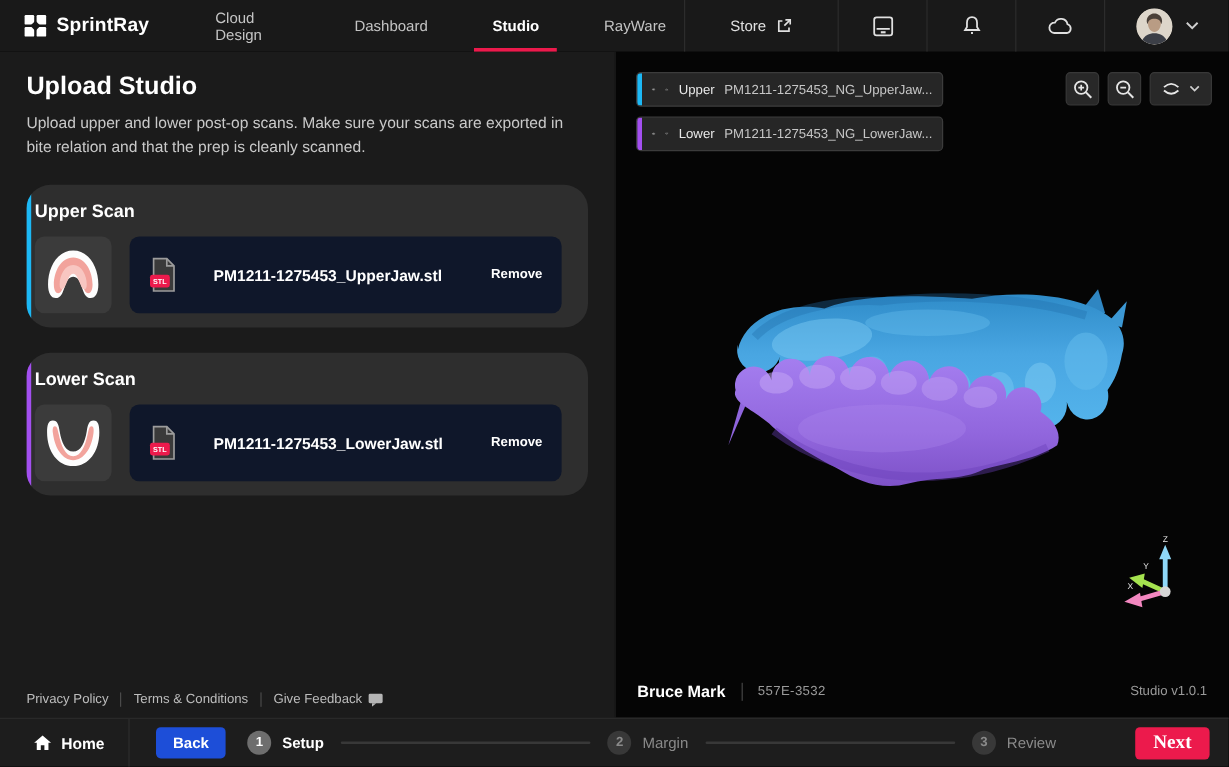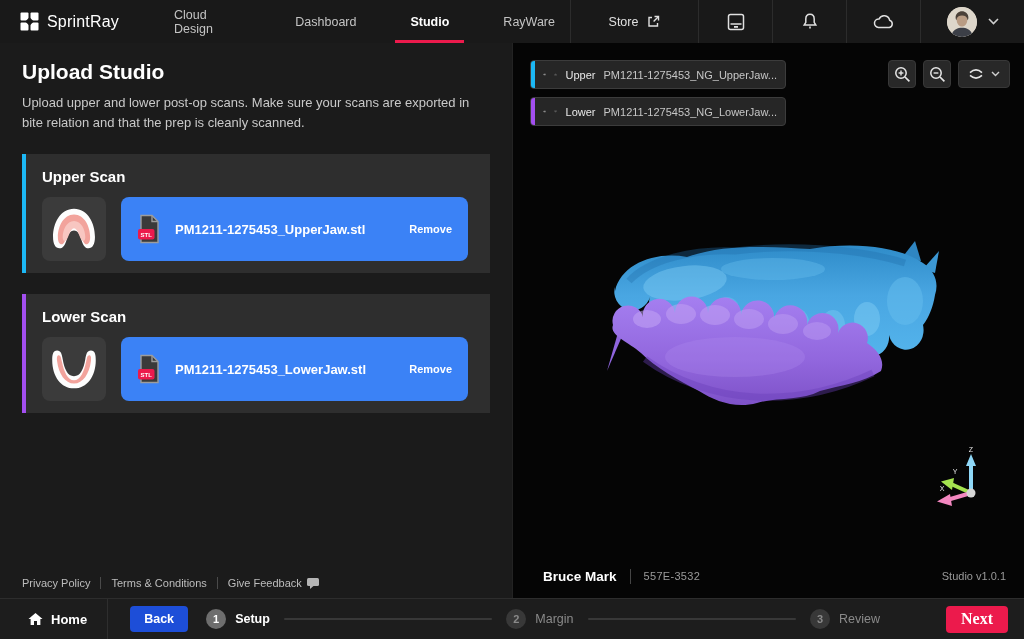--- a/index.html
+++ b/index.html
@@ -8,49 +8,49 @@
     position:relative; background:#000; overflow:hidden;
     font-family:"Liberation Sans", sans-serif; color:#fff;
     -webkit-font-smoothing:antialiased;
   }
   svg { display:block; }
 
   
   .topbar { position:absolute; top:0; left:0; width:1024px; height:43px;
     background:#191919; display:flex; align-items:stretch; z-index:5; }
   .brand { display:flex; align-items:center; gap:8px; padding-left:20px;
-    font-size:16px; font-weight:normal; letter-spacing:.2px; }
+    font-size:16px; font-weight:bold; letter-spacing:.2px; }
   .nav { display:flex; margin-left:40px;gap:24px; }
   .nav-item { display:flex; align-items:center; padding:3px 15px 0 15px;
     font-size:12.5px; color:#c4c4c4; border-bottom:3px solid transparent; cursor:pointer; }
   .nav-item.active { color:#fff; font-weight:bold; border-bottom-color:#ec1a4c; }
   .tb-right { margin-left:auto; display:flex; align-items:stretch; }
   .tb-sec { display:flex; align-items:center; justify-content:center;
     width:74px; border-left:1px solid #2c2c2c; cursor:pointer; }
   .tb-store { width:128px; gap:9px; font-size:12.5px; color:#e0e0e0; }
   .tb-avatar-sec { width:104px; gap:11px; }
   .avatar { width:30px; height:30px; border-radius:50%; overflow:hidden; background:#ddd6ca; }
 
   
   .left-panel { position:absolute; top:43px; left:0; width:512px; height:555px;
     background:#1b1b1b; padding:17px 22px; }
   .lp-title { font-size:21px; font-weight:bold; }
   .lp-desc { margin-top:9px; width:470px; font-size:13px; line-height:1.55; color:#c9c9c9; }
   .cards { margin-top:21px; }
-  .card { position:relative; background:#2e2e2e; border-radius:0;
-    padding:14px 22px 12px 20px; overflow:hidden; margin-bottom:21px; }
+  .card { position:relative; background:#2e2e2e; border-radius:20px;
+    padding:14px 22px 12px 7px; overflow:hidden; margin-bottom:21px; }
   .card-accent { position:absolute; left:0; top:0; bottom:0; width:4px; }
   .accent-upper { background:#1cb8f5; }
   .accent-lower { background:#a34ff0; }
   .card-title { font-size:15px; font-weight:bold; margin-bottom:12px; }
   .card-row { display:flex; gap:15px; }
   .thumb { width:64px; height:64px; background:#3b3b3b; border-radius:8px;
     display:flex; align-items:center; justify-content:center; }
-  .file-box { flex:1; background:#3b82f6; border-radius:8px; height:64px;
-    display:flex; align-items:center; padding:0 16px; gap:14px; }
+  .file-box { flex:1; background:#0f172a; border-radius:8px; height:64px;
+    display:flex; align-items:center; padding:0 16px; gap:30px; }
   .file-name { font-size:13px; font-weight:bold; flex:1; color:#fff; }
   .remove-btn { font-size:11px; font-weight:bold; color:#fff; background:none;
     border:none; cursor:pointer; font-family:inherit; }
   .panel-footer { position:absolute; bottom:9px; left:22px; display:flex;
     align-items:center; gap:10px; font-size:11px; color:#bdbdbd; }
   .panel-footer a { color:#bdbdbd; text-decoration:none; cursor:pointer;
     display:flex; align-items:center; gap:5px; }
   .pf-sep { width:1px; height:12px; background:#4a4a4a; }
 
   
@@ -64,21 +64,21 @@
   .chip-body { display:flex; align-items:center; gap:8px; padding:0 8px; min-width:0; }
   .chip-label { font-size:11px; font-weight:normal; color:#e8e8e8; }
   .chip-file { font-size:11px; color:#c6c6c6; white-space:nowrap; }
   .vp-controls { position:absolute; top:17px; right:14px; display:flex; gap:7px; }
   .ctrl-btn { height:28px; min-width:28px; background:#282828; border:1px solid #383838;
     border-radius:4px; display:flex; align-items:center; justify-content:center;
     cursor:pointer; padding:0; }
   .ctrl-combo { width:52px; gap:7px; }
   .model-wrap { position:absolute; left:92px; top:196px; cursor:grab; }
   .gizmo { position:absolute; left:420px; top:402px; }
-  .vp-footer { position:absolute; left:12px; right:0; bottom:0; height:44px;
+  .vp-footer { position:absolute; left:0; right:0; bottom:0; height:44px;
     display:flex; align-items:center; padding:0 18px; }
   .vp-user { font-size:13.5px; font-weight:bold; }
   .vp-sep { width:1px; height:15px; background:#454545; margin:0 13px; }
   .vp-case { font-size:11px; color:#9a9a9a; letter-spacing:.3px;text-align:right; }
   .vp-version { margin-left:auto; font-size:11px; color:#9a9a9a; }
 
   
   .bottombar { position:absolute; left:0; top:598px; width:1024px; height:41px;
     background:#1d1d1d; border-top:1px solid #2d2d2d; display:flex;
     align-items:center; padding:0 16px 0 28px; }

